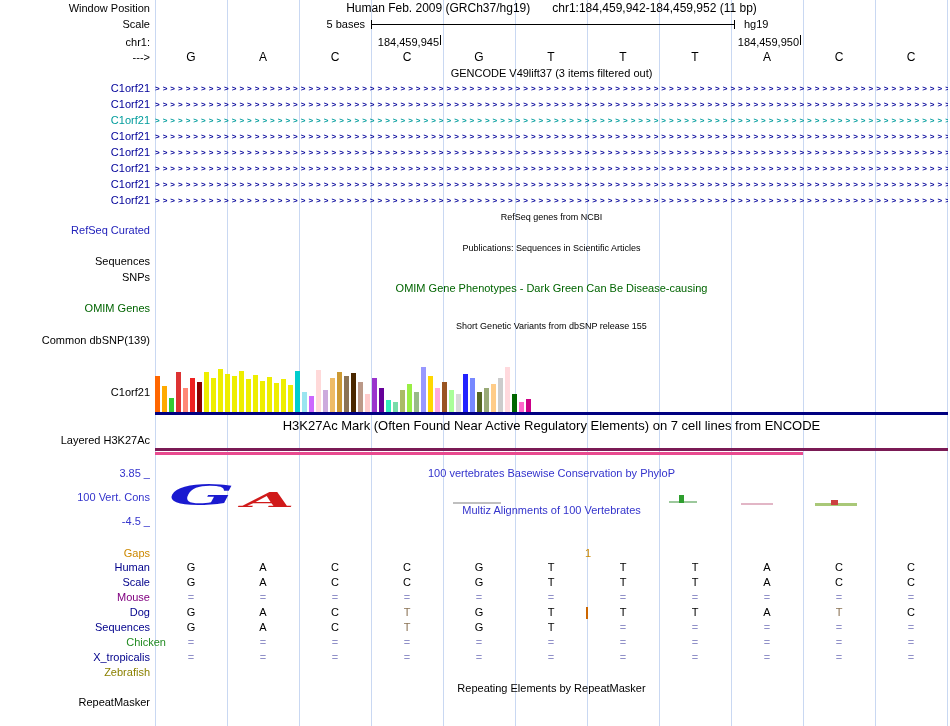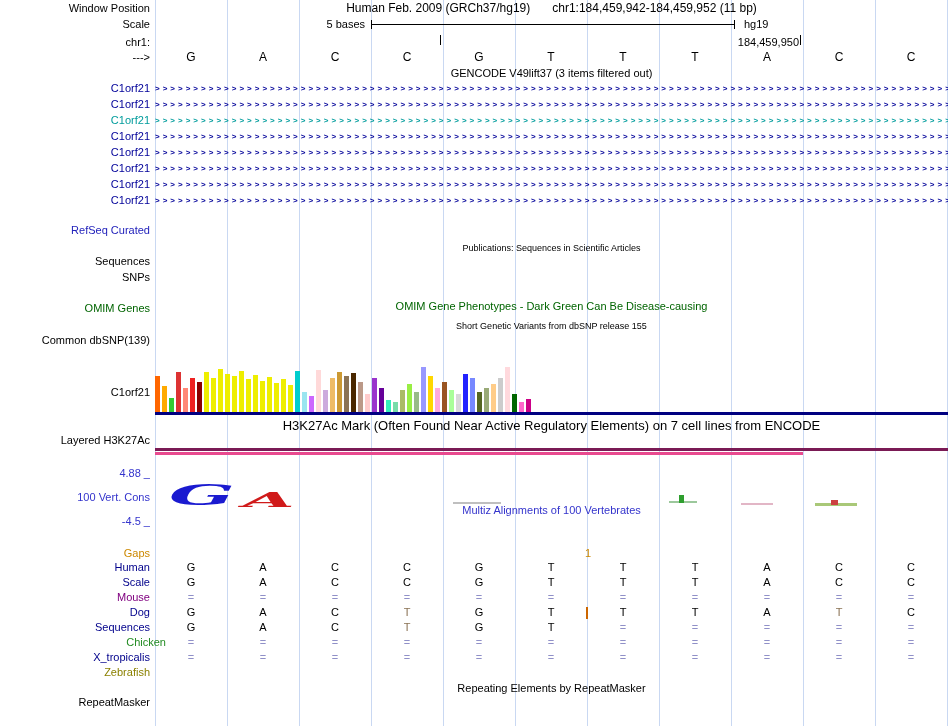--- a/index.html
+++ b/index.html
@@ -60,20 +60,21 @@
   </div>
 
   <div class="row-label" style="top:18px">Scale</div>
   <div style="position:absolute;left:155px;top:18px;width:210px;text-align:right">5 bases</div>
   <div class="scale-bar" style="left:371px;top:20px;width:362px">
     <div class="scale-mid"></div>
   </div>
   <div style="position:absolute;left:744px;top:18px">hg19</div>
 
   <div class="row-label" style="top:36px">chr1:</div>
+  <div style="position:absolute;left:155px;top:36px;width:284px;text-align:right">184,459,945</div>
   <div class="tickmark" style="left:440px;top:35px"></div>
   <div style="position:absolute;left:515px;top:36px;width:284px;text-align:right">184,459,950</div>
   <div class="tickmark" style="left:800px;top:35px"></div>
 
   <div class="row-label" style="top:51px">---&gt;</div>
   <div id="sequence-track">
       <div class="seq-cell" style="left: 0px;">G</div>
       <div class="seq-cell" style="left: 72px;">A</div>
       <div class="seq-cell" style="left: 144px;">C</div>
       <div class="seq-cell" style="left: 216px;">C</div>
@@ -99,27 +100,28 @@
       <div class="row-label" style="top: 146px; color: rgb(0, 0, 153);">C1orf21</div>
       <div class="gene-arrows" style="top: 146px; color: rgb(0, 0, 153);">&gt;&gt;&gt;&gt;&gt;&gt;&gt;&gt;&gt;&gt;&gt;&gt;&gt;&gt;&gt;&gt;&gt;&gt;&gt;&gt;&gt;&gt;&gt;&gt;&gt;&gt;&gt;&gt;&gt;&gt;&gt;&gt;&gt;&gt;&gt;&gt;&gt;&gt;&gt;&gt;&gt;&gt;&gt;&gt;&gt;&gt;&gt;&gt;&gt;&gt;&gt;&gt;&gt;&gt;&gt;&gt;&gt;&gt;&gt;&gt;&gt;&gt;&gt;&gt;&gt;&gt;&gt;&gt;&gt;&gt;&gt;&gt;&gt;&gt;&gt;&gt;&gt;&gt;&gt;&gt;&gt;&gt;&gt;&gt;&gt;&gt;&gt;&gt;&gt;&gt;&gt;&gt;&gt;&gt;&gt;&gt;&gt;&gt;&gt;&gt;&gt;&gt;&gt;&gt;&gt;&gt;&gt;&gt;&gt;&gt;&gt;&gt;&gt;&gt;&gt;&gt;&gt;&gt;&gt;&gt;&gt;&gt;&gt;&gt;&gt;&gt;&gt;&gt;&gt;&gt;&gt;&gt;&gt;&gt;&gt;&gt;&gt;&gt;&gt;&gt;</div>
       <div class="row-label" style="top: 162px; color: rgb(0, 0, 153);">C1orf21</div>
       <div class="gene-arrows" style="top: 162px; color: rgb(0, 0, 153);">&gt;&gt;&gt;&gt;&gt;&gt;&gt;&gt;&gt;&gt;&gt;&gt;&gt;&gt;&gt;&gt;&gt;&gt;&gt;&gt;&gt;&gt;&gt;&gt;&gt;&gt;&gt;&gt;&gt;&gt;&gt;&gt;&gt;&gt;&gt;&gt;&gt;&gt;&gt;&gt;&gt;&gt;&gt;&gt;&gt;&gt;&gt;&gt;&gt;&gt;&gt;&gt;&gt;&gt;&gt;&gt;&gt;&gt;&gt;&gt;&gt;&gt;&gt;&gt;&gt;&gt;&gt;&gt;&gt;&gt;&gt;&gt;&gt;&gt;&gt;&gt;&gt;&gt;&gt;&gt;&gt;&gt;&gt;&gt;&gt;&gt;&gt;&gt;&gt;&gt;&gt;&gt;&gt;&gt;&gt;&gt;&gt;&gt;&gt;&gt;&gt;&gt;&gt;&gt;&gt;&gt;&gt;&gt;&gt;&gt;&gt;&gt;&gt;&gt;&gt;&gt;&gt;&gt;&gt;&gt;&gt;&gt;&gt;&gt;&gt;&gt;&gt;&gt;&gt;&gt;&gt;&gt;&gt;&gt;&gt;&gt;&gt;&gt;&gt;&gt;</div>
       <div class="row-label" style="top: 178px; color: rgb(0, 0, 153);">C1orf21</div>
       <div class="gene-arrows" style="top: 178px; color: rgb(0, 0, 153);">&gt;&gt;&gt;&gt;&gt;&gt;&gt;&gt;&gt;&gt;&gt;&gt;&gt;&gt;&gt;&gt;&gt;&gt;&gt;&gt;&gt;&gt;&gt;&gt;&gt;&gt;&gt;&gt;&gt;&gt;&gt;&gt;&gt;&gt;&gt;&gt;&gt;&gt;&gt;&gt;&gt;&gt;&gt;&gt;&gt;&gt;&gt;&gt;&gt;&gt;&gt;&gt;&gt;&gt;&gt;&gt;&gt;&gt;&gt;&gt;&gt;&gt;&gt;&gt;&gt;&gt;&gt;&gt;&gt;&gt;&gt;&gt;&gt;&gt;&gt;&gt;&gt;&gt;&gt;&gt;&gt;&gt;&gt;&gt;&gt;&gt;&gt;&gt;&gt;&gt;&gt;&gt;&gt;&gt;&gt;&gt;&gt;&gt;&gt;&gt;&gt;&gt;&gt;&gt;&gt;&gt;&gt;&gt;&gt;&gt;&gt;&gt;&gt;&gt;&gt;&gt;&gt;&gt;&gt;&gt;&gt;&gt;&gt;&gt;&gt;&gt;&gt;&gt;&gt;&gt;&gt;&gt;&gt;&gt;&gt;&gt;&gt;&gt;&gt;&gt;</div>
       <div class="row-label" style="top: 194px; color: rgb(0, 0, 153);">C1orf21</div>
       <div class="gene-arrows" style="top: 194px; color: rgb(0, 0, 153);">&gt;&gt;&gt;&gt;&gt;&gt;&gt;&gt;&gt;&gt;&gt;&gt;&gt;&gt;&gt;&gt;&gt;&gt;&gt;&gt;&gt;&gt;&gt;&gt;&gt;&gt;&gt;&gt;&gt;&gt;&gt;&gt;&gt;&gt;&gt;&gt;&gt;&gt;&gt;&gt;&gt;&gt;&gt;&gt;&gt;&gt;&gt;&gt;&gt;&gt;&gt;&gt;&gt;&gt;&gt;&gt;&gt;&gt;&gt;&gt;&gt;&gt;&gt;&gt;&gt;&gt;&gt;&gt;&gt;&gt;&gt;&gt;&gt;&gt;&gt;&gt;&gt;&gt;&gt;&gt;&gt;&gt;&gt;&gt;&gt;&gt;&gt;&gt;&gt;&gt;&gt;&gt;&gt;&gt;&gt;&gt;&gt;&gt;&gt;&gt;&gt;&gt;&gt;&gt;&gt;&gt;&gt;&gt;&gt;&gt;&gt;&gt;&gt;&gt;&gt;&gt;&gt;&gt;&gt;&gt;&gt;&gt;&gt;&gt;&gt;&gt;&gt;&gt;&gt;&gt;&gt;&gt;&gt;&gt;&gt;&gt;&gt;&gt;&gt;&gt;</div>
     </div>
 
+  <div class="center-title t-small" style="top:211px">RefSeq genes from NCBI</div>
   <div class="row-label navy" style="top:224px">RefSeq Curated</div>
 
   <div class="center-title t-small" style="top:242px">Publications: Sequences in Scientific Articles</div>
   <div class="row-label" style="top:255px">Sequences</div>
   <div class="row-label" style="top:271px">SNPs</div>
 
-  <div class="center-title t-med green" style="top:300px">OMIM Gene Phenotypes - Dark Green Can Be Disease-causing</div>
+  <div class="center-title t-med green" style="top:282px">OMIM Gene Phenotypes - Dark Green Can Be Disease-causing</div>
   <div class="row-label green" style="top:302px">OMIM Genes</div>
 
   <div class="center-title t-small" style="top:320px">Short Genetic Variants from dbSNP release 155</div>
   <div class="row-label" style="top:334px">Common dbSNP(139)</div>
 
   <div class="row-label" style="top:386px">C1orf21</div>
   <div id="gtex-bars">
       <div class="gtex-bar" style="left: 0px; height: 36px; background: rgb(255, 102, 0);"></div>
       <div class="gtex-bar" style="left: 7px; height: 26px; background: rgb(255, 170, 0);"></div>
       <div class="gtex-bar" style="left: 14px; height: 14px; background: rgb(51, 204, 51);"></div>
@@ -177,21 +179,22 @@
     </div>
   <div id="gtex-baseline"></div>
 
   <div class="center-title t-big" style="top:419px">H3K27Ac Mark (Often Found Near Active Regulatory Elements) on 7 cell lines from ENCODE</div>
   <div class="row-label" style="top:434px">Layered H3K27Ac</div>
   <div id="h3k-lines">
       <div class="h3k-line" style="left: 155px; top: 448px; width: 793px; background: rgb(122, 26, 85);"></div>
       <div class="h3k-line" style="left: 155px; top: 452px; width: 648px; background: rgb(232, 74, 143);"></div>
     </div>
 
-  <div class="row-label blue" style="top:467px">4.88 _</div>
+  <div class="row-label blue" style="top:467px">3.85 _</div>
+  <div class="center-title t-med blue" style="top:467px">100 vertebrates Basewise Conservation by PhyloP</div>
   <div class="row-label blue" style="top:491px">100 Vert. Cons</div>
   <div class="row-label blue" style="top:515px">-4.5 _</div>
   <div id="phylop-track">
       <div class="cons-letter" style="left: 14px; top: 4px; color: rgb(26, 26, 208); font-size: 28px; line-height: 20px; transform: scaleX(2.75); transform-origin: 0px 50%;">G</div>
       <div class="cons-letter" style="left: 88px; top: 10px; color: rgb(208, 26, 26); font-size: 21px; line-height: 15px; transform: scaleX(3.17); transform-origin: 0px 50%;">A</div>
       <div class="cons-bar" style="left: 298px; top: 20px; width: 48px; height: 2px; background: rgb(191, 191, 191);"></div>
       <div class="cons-bar" style="left: 514px; top: 19px; width: 28px; height: 2px; background: rgb(156, 200, 156);"></div>
       <div class="cons-bar" style="left: 524px; top: 13px; width: 5px; height: 8px; background: rgb(46, 158, 46);"></div>
       <div class="cons-bar" style="left: 586px; top: 21px; width: 32px; height: 2px; background: rgb(226, 182, 198);"></div>
       <div class="cons-bar" style="left: 660px; top: 21px; width: 42px; height: 3px; background: rgb(169, 200, 120);"></div>

